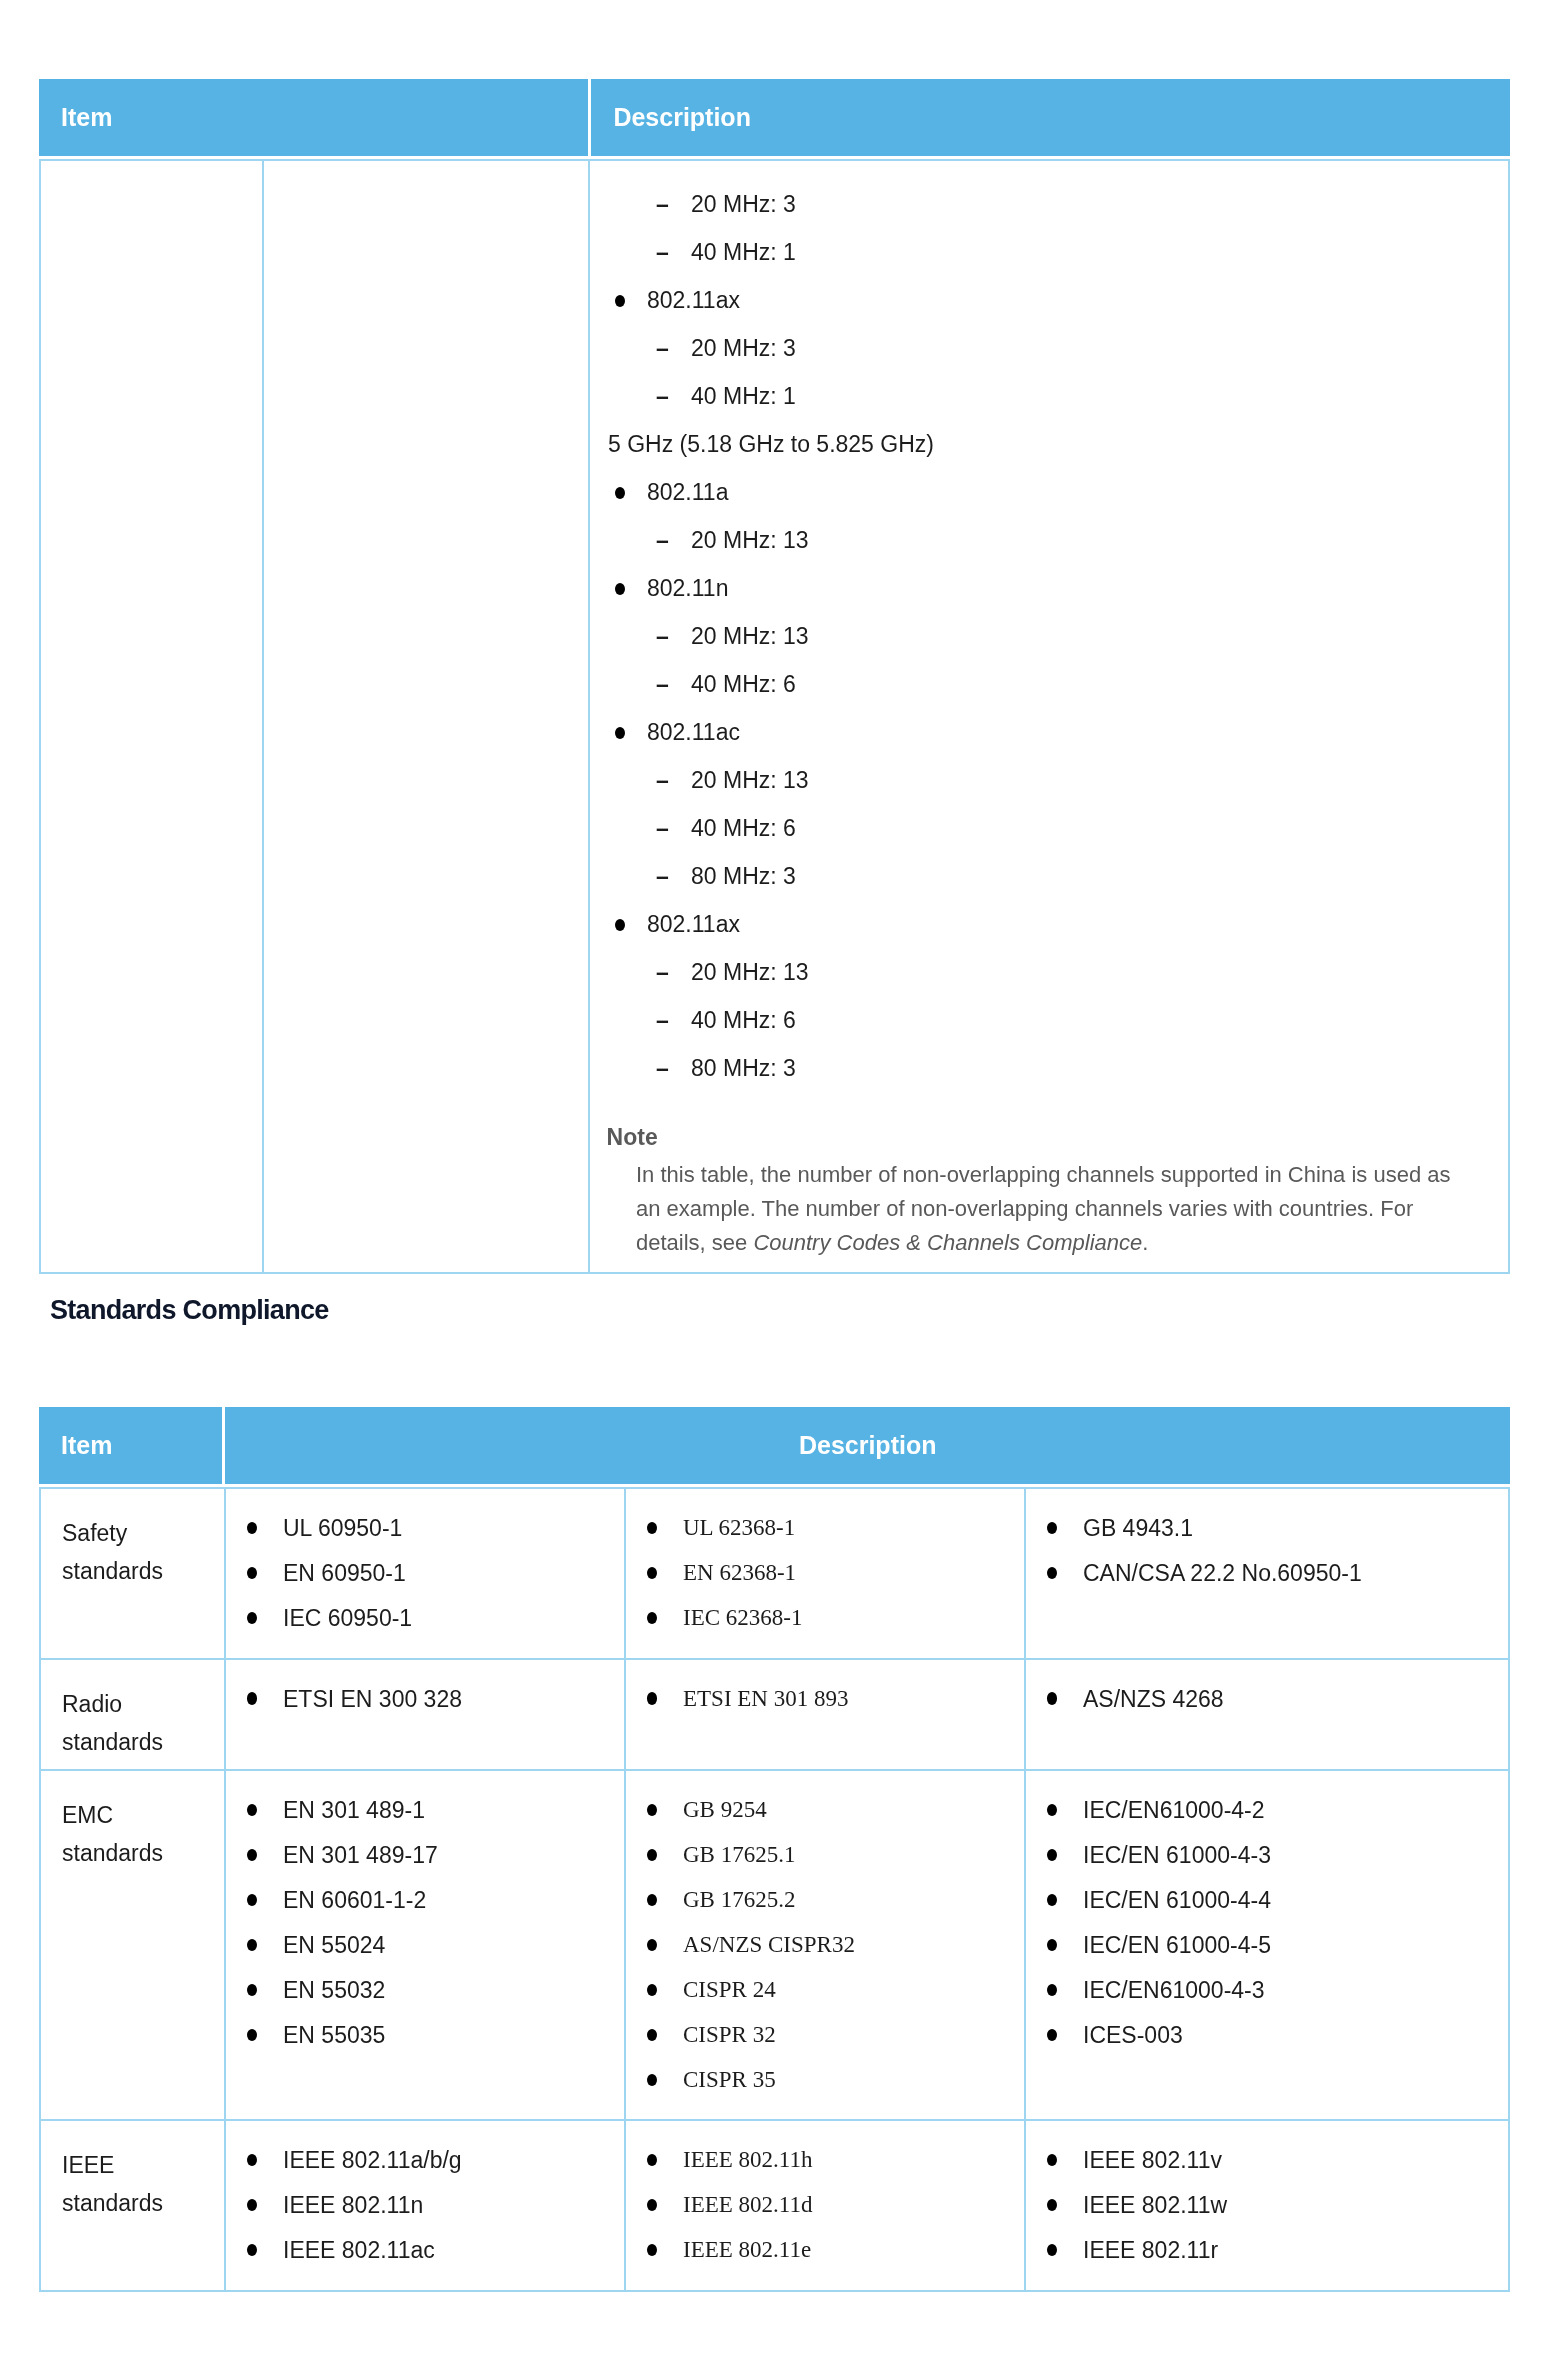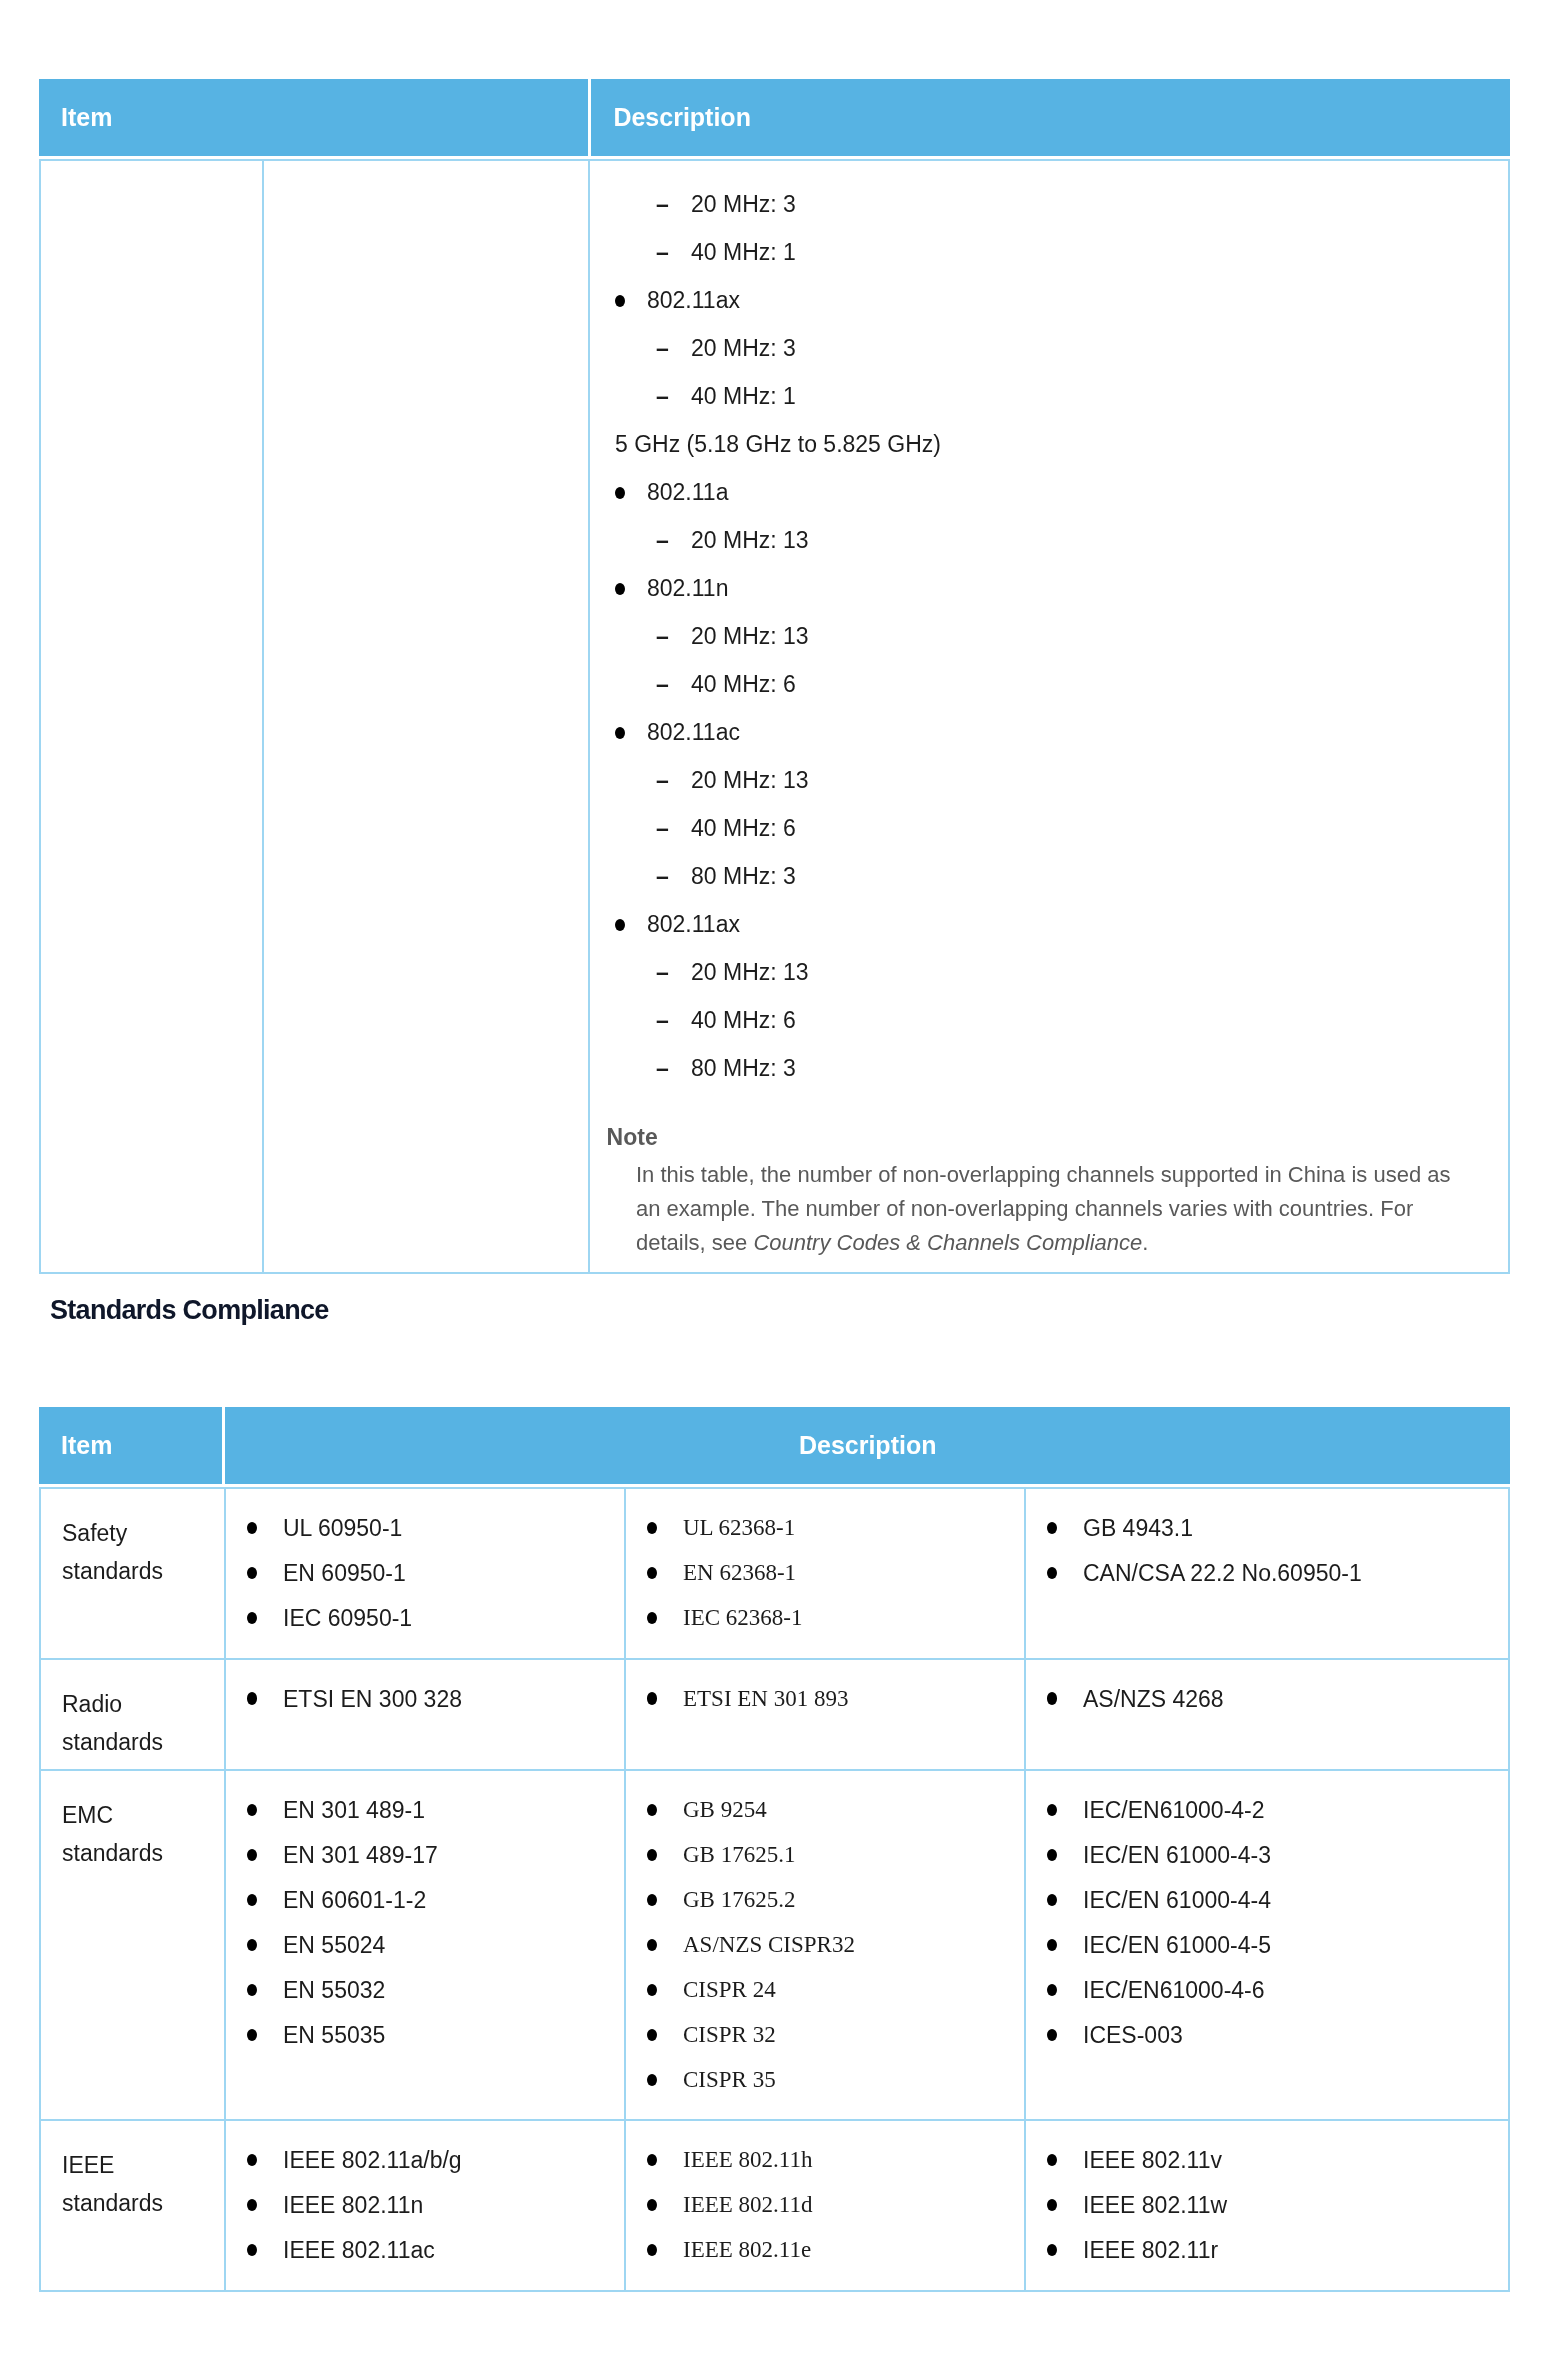--- a/index.html
+++ b/index.html
@@ -27,21 +27,21 @@
   
   .tb { border:2.1px solid #9ED6F2; margin-top:3.4px; box-sizing:border-box; background:#fff; }
   #t1 .tb { display:flex; min-height:1088px; }
   .t1c { box-sizing:border-box; border-right:2.1px solid #9ED6F2; }
   .t1c1 { width:223px; }
   .t1c2 { width:326px; }
   .t1c3 { flex:1; border-right:none; padding:19.3px 28px 12.4px 0; }
 
   
   .li { position:relative; height:48px; display:flex; align-items:center; font-size:23px; }
-  .li.plain  { padding-left:25px; }
+  .li.plain  { padding-left:18px; }
   .li.bullet { padding-left:57px; }
   .li.dash   { padding-left:101px; }
   .bdot {
     position:absolute; left:25px; top:50%; margin-top:-6.2px;
     width:10.3px; height:12.4px; background:#000; border-radius:50%;
   }
   .dashm { position:absolute; left:66px; font-weight:bold; }
 
   .note-title {
     margin-left:16.6px; margin-top:24px; font-size:23px; font-weight:bold;
@@ -228,21 +228,21 @@
           <div class="s-li"><span class="sdot"></span><span>AS/NZS CISPR32</span></div>
           <div class="s-li"><span class="sdot"></span><span>CISPR 24</span></div>
           <div class="s-li"><span class="sdot"></span><span>CISPR 32</span></div>
           <div class="s-li"><span class="sdot"></span><span>CISPR 35</span></div>
         </div>
         <div class="cell c3">
           <div class="s-li"><span class="sdot"></span><span>IEC/EN61000-4-2</span></div>
           <div class="s-li"><span class="sdot"></span><span>IEC/EN 61000-4-3</span></div>
           <div class="s-li"><span class="sdot"></span><span>IEC/EN 61000-4-4</span></div>
           <div class="s-li"><span class="sdot"></span><span>IEC/EN 61000-4-5</span></div>
-          <div class="s-li"><span class="sdot"></span><span>IEC/EN61000-4-6</span></div>
+          <div class="s-li"><span class="sdot"></span><span>IEC/EN61000-4-3</span></div>
           <div class="s-li"><span class="sdot"></span><span>ICES-003</span></div>
         </div>
       </div>
       <div class="row r3">
         <div class="cell item">IEEE standards</div>
         <div class="cell c1">
           <div class="s-li"><span class="sdot"></span><span>IEEE 802.11a/b/g</span></div>
           <div class="s-li"><span class="sdot"></span><span>IEEE 802.11n</span></div>
           <div class="s-li"><span class="sdot"></span><span>IEEE 802.11ac</span></div>
         </div>

